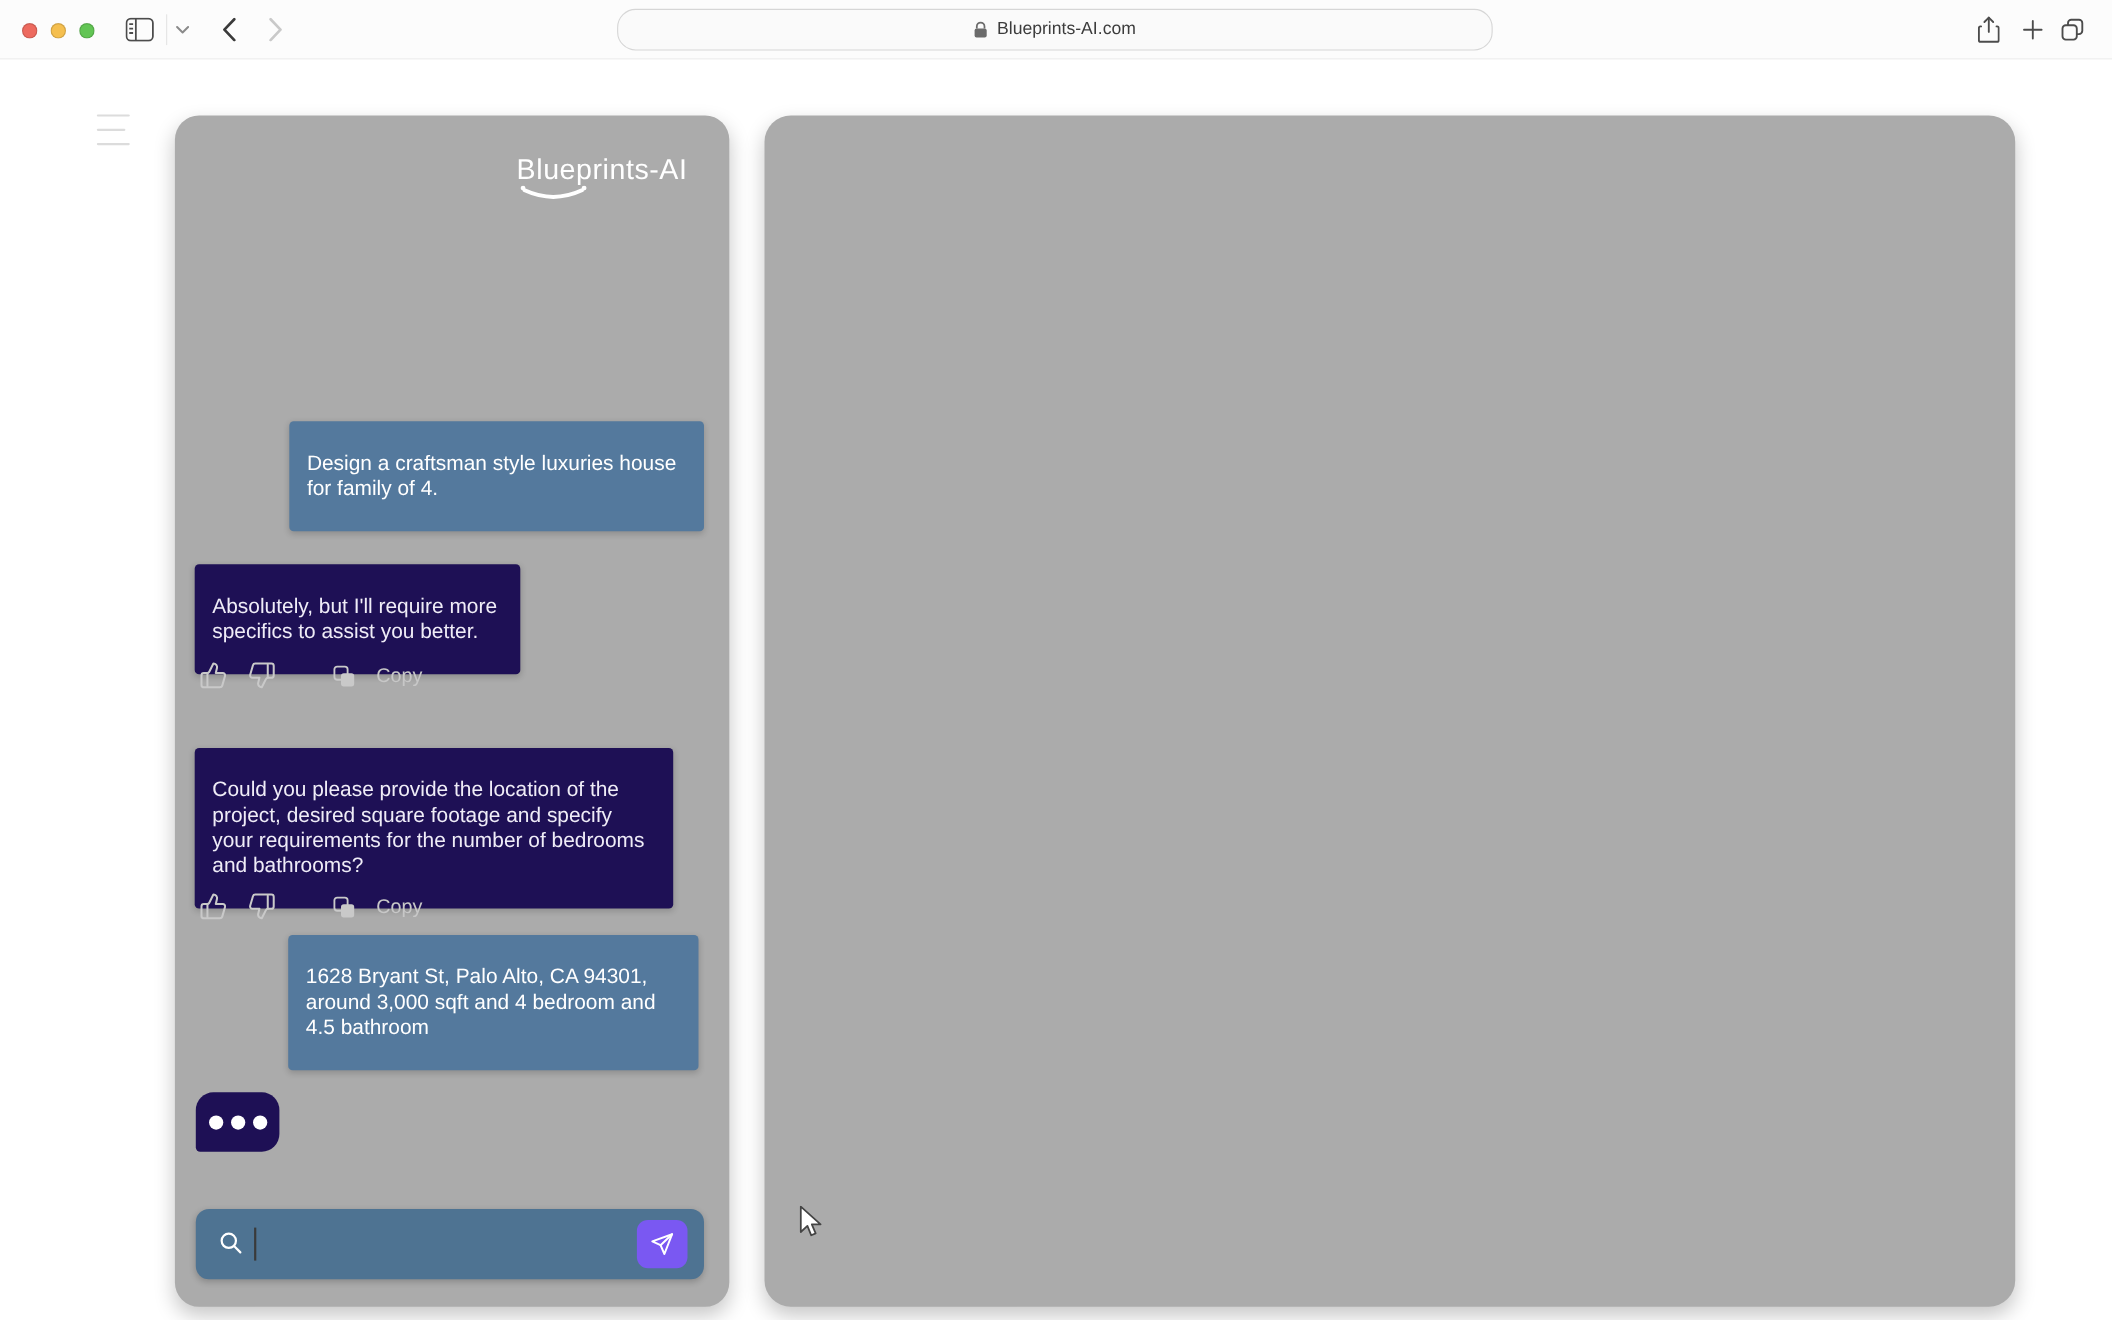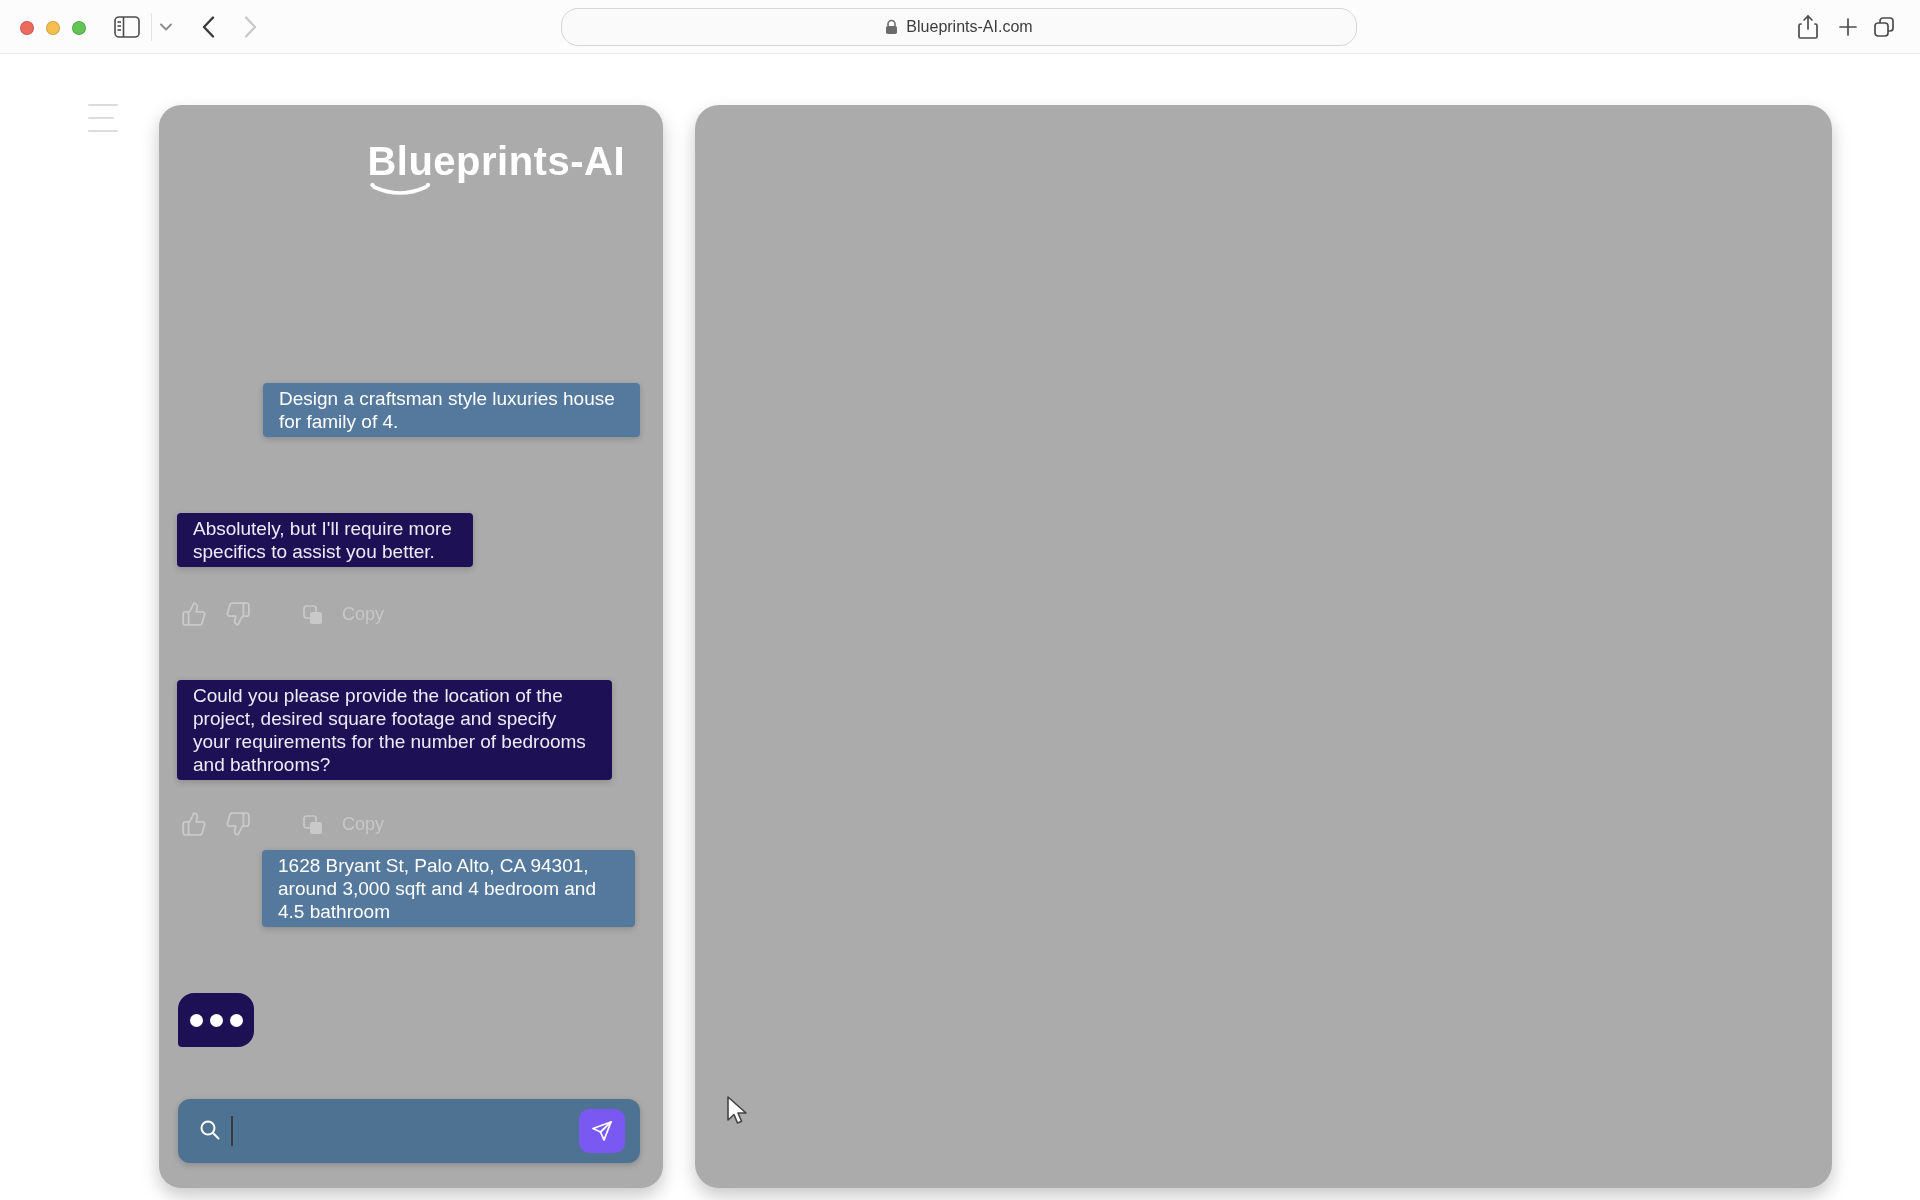--- a/index.html
+++ b/index.html
@@ -28,25 +28,25 @@
   .menu-lines div { height:1.5px; background:#dcdcdc; margin-bottom:11.5px; border-radius:1px; }
   .menu-lines div:nth-child(2){ width:26px; }
 
   .panel { position:absolute; top:105px; background:#ababab;
            box-shadow:0 8px 18px rgba(0,0,0,0.22); }
   .panel-left  { left:159px; width:504px; height:1083px; border-radius:22px; }
   .panel-right { left:695px; width:1137px; height:1083px; border-radius:24px; }
 
   
   .logo { position:absolute; top:34px; right:38px; text-align:left; }
-  .logo-text { color:#ffffff; font-size:40px; font-weight:700; letter-spacing:0.5px; }
+  .logo-text { color:#ffffff; font-size:26px; font-weight:400; letter-spacing:0.5px; }
   .logo-smile { display:block; margin:-2px 0 0 2px; }
 
   
-  .msg { position:absolute; border-radius:4px; padding:4px 16px;
+  .msg { position:absolute; border-radius:4px; padding:27px 16px;
          font-size:19px; line-height:23px; color:#ffffff; }
   .msg-user { background:#54799d; box-shadow:0 2px 6px rgba(0,0,0,0.18); }
   .msg-ai   { background:#1e1055; color:#efecf7; box-shadow:0 2px 6px rgba(0,0,0,0.18); }
 
   .actions { position:absolute; display:flex; align-items:center; color:#c7c7c7; }
   .actions .icon-btn { display:flex; align-items:center; justify-content:center; }
   .actions .copy-label { font-size:18px; margin-left:19px; color:#c7c7c7; }
 
   .typing { position:absolute; left:19px; top:888px; width:76px; height:54px;
             background:#1e1055; border-radius:16px 16px 16px 4px;

